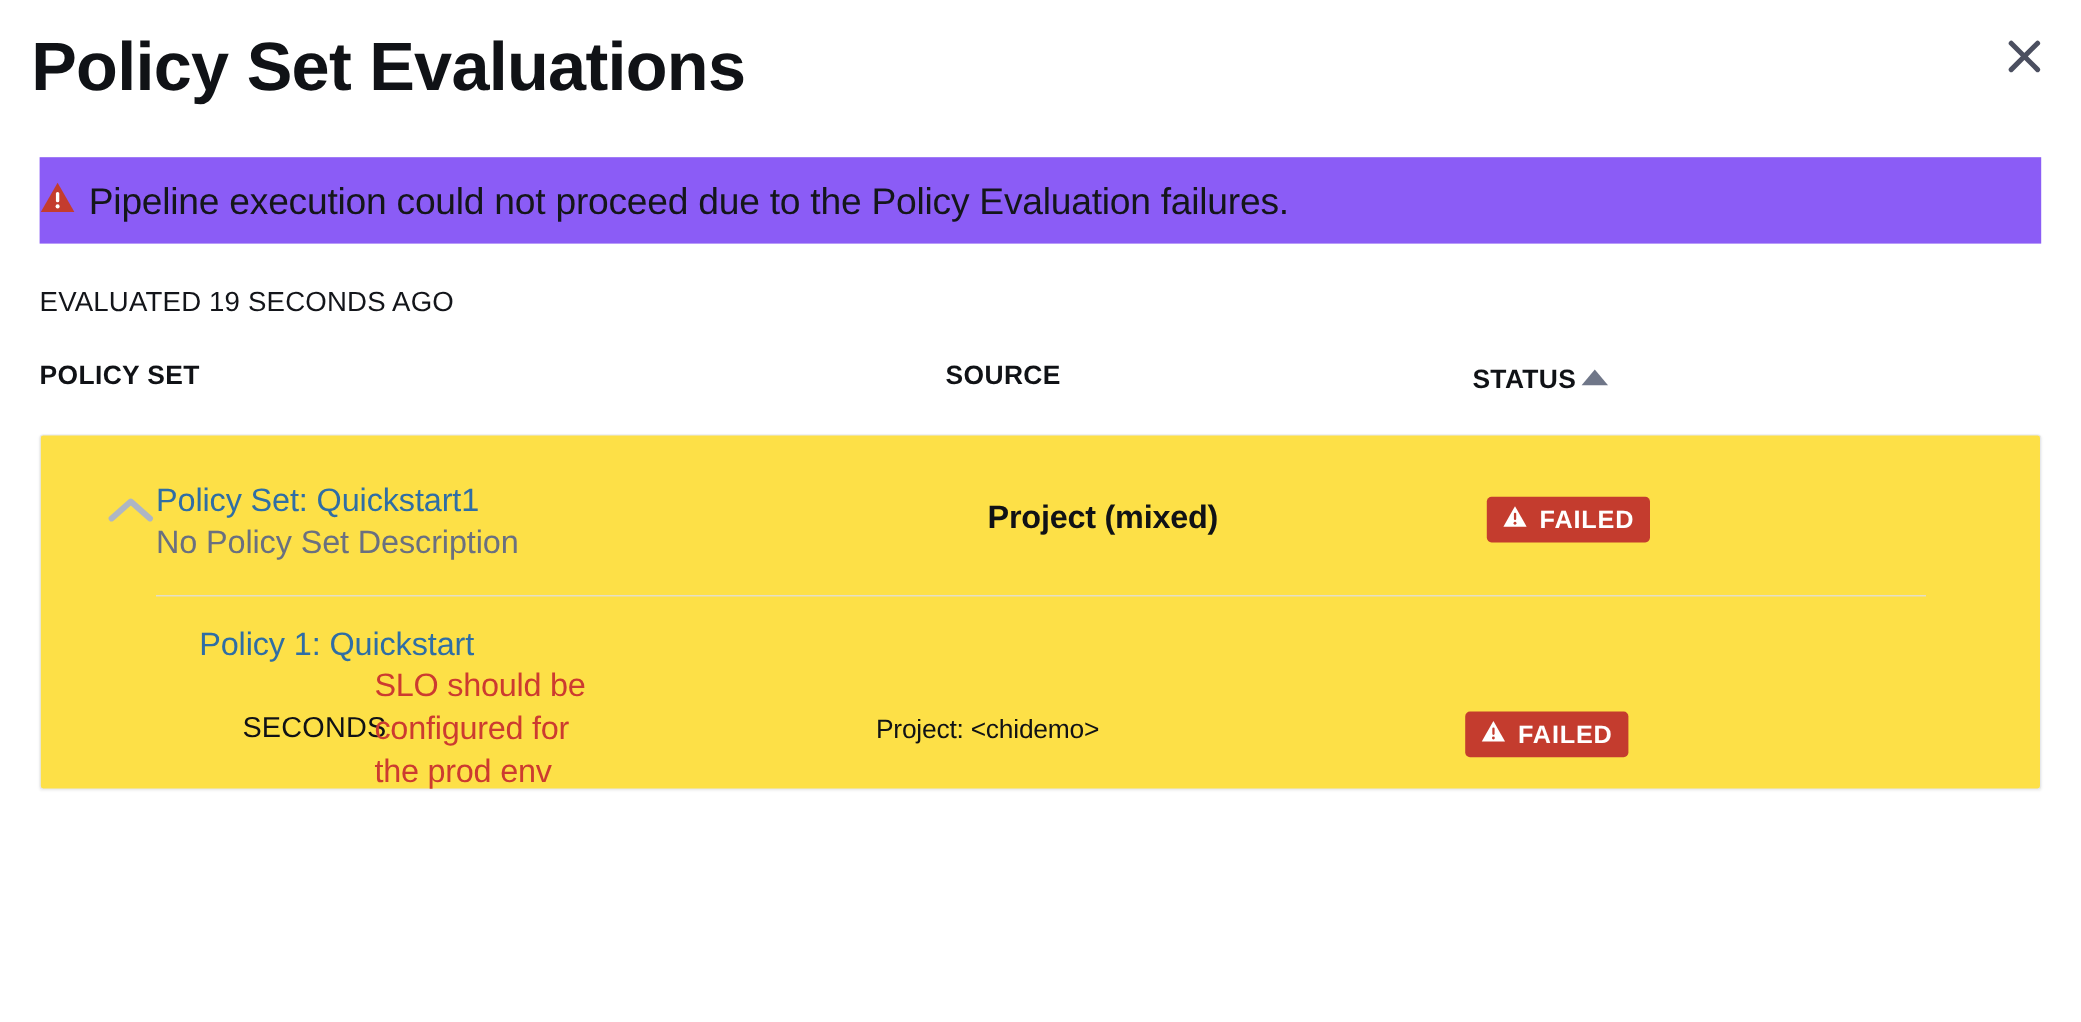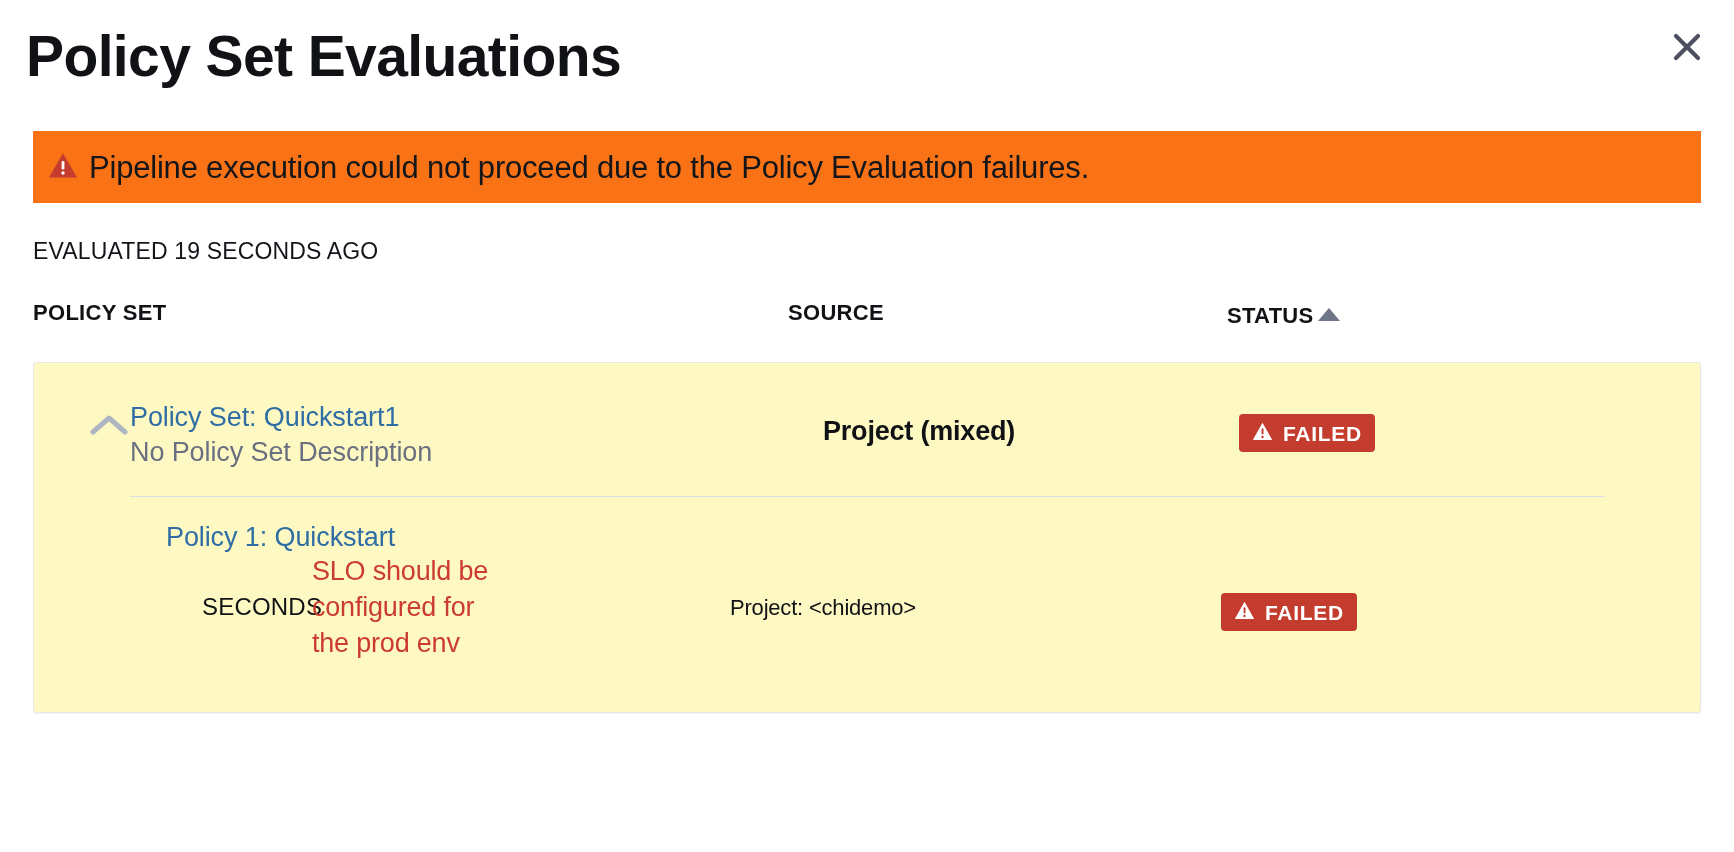--- a/index.html
+++ b/index.html
@@ -52,24 +52,23 @@
   }
   .close-button svg { display: block; }
 
   
   .alert-banner {
     position: absolute;
     left: 33px;
     top: 131px;
     width: 1668px;
     height: 72px;
-    background: #f97316;
+    background: #8b5cf6;
     display: flex;
     align-items: center;
-    padding-left: 15px;
   }
   .alert-icon { flex: 0 0 auto; margin-right: 11px; display: block; }
   .alert-text {
     font-size: 31px;
     color: #14161a;
     letter-spacing: -0.2px;
     line-height: 1;
     white-space: nowrap;
   }
 
@@ -116,22 +115,22 @@
     border-bottom: 13px solid #6f7688;
     cursor: pointer;
   }
 
   
   .result-card {
     position: absolute;
     left: 33px;
     top: 362px;
     width: 1668px;
-    height: 351px;
-    background: #fef9c3;
+    height: 296px;
+    background: #fde047;
     border: 1px solid #e6e8ec;
     border-radius: 3px;
     box-shadow: 0 1px 2px rgba(16,18,22,0.06);
   }
 
   
   .policyset-row {
     position: absolute;
     left: 0; top: 0;
     width: 100%;

